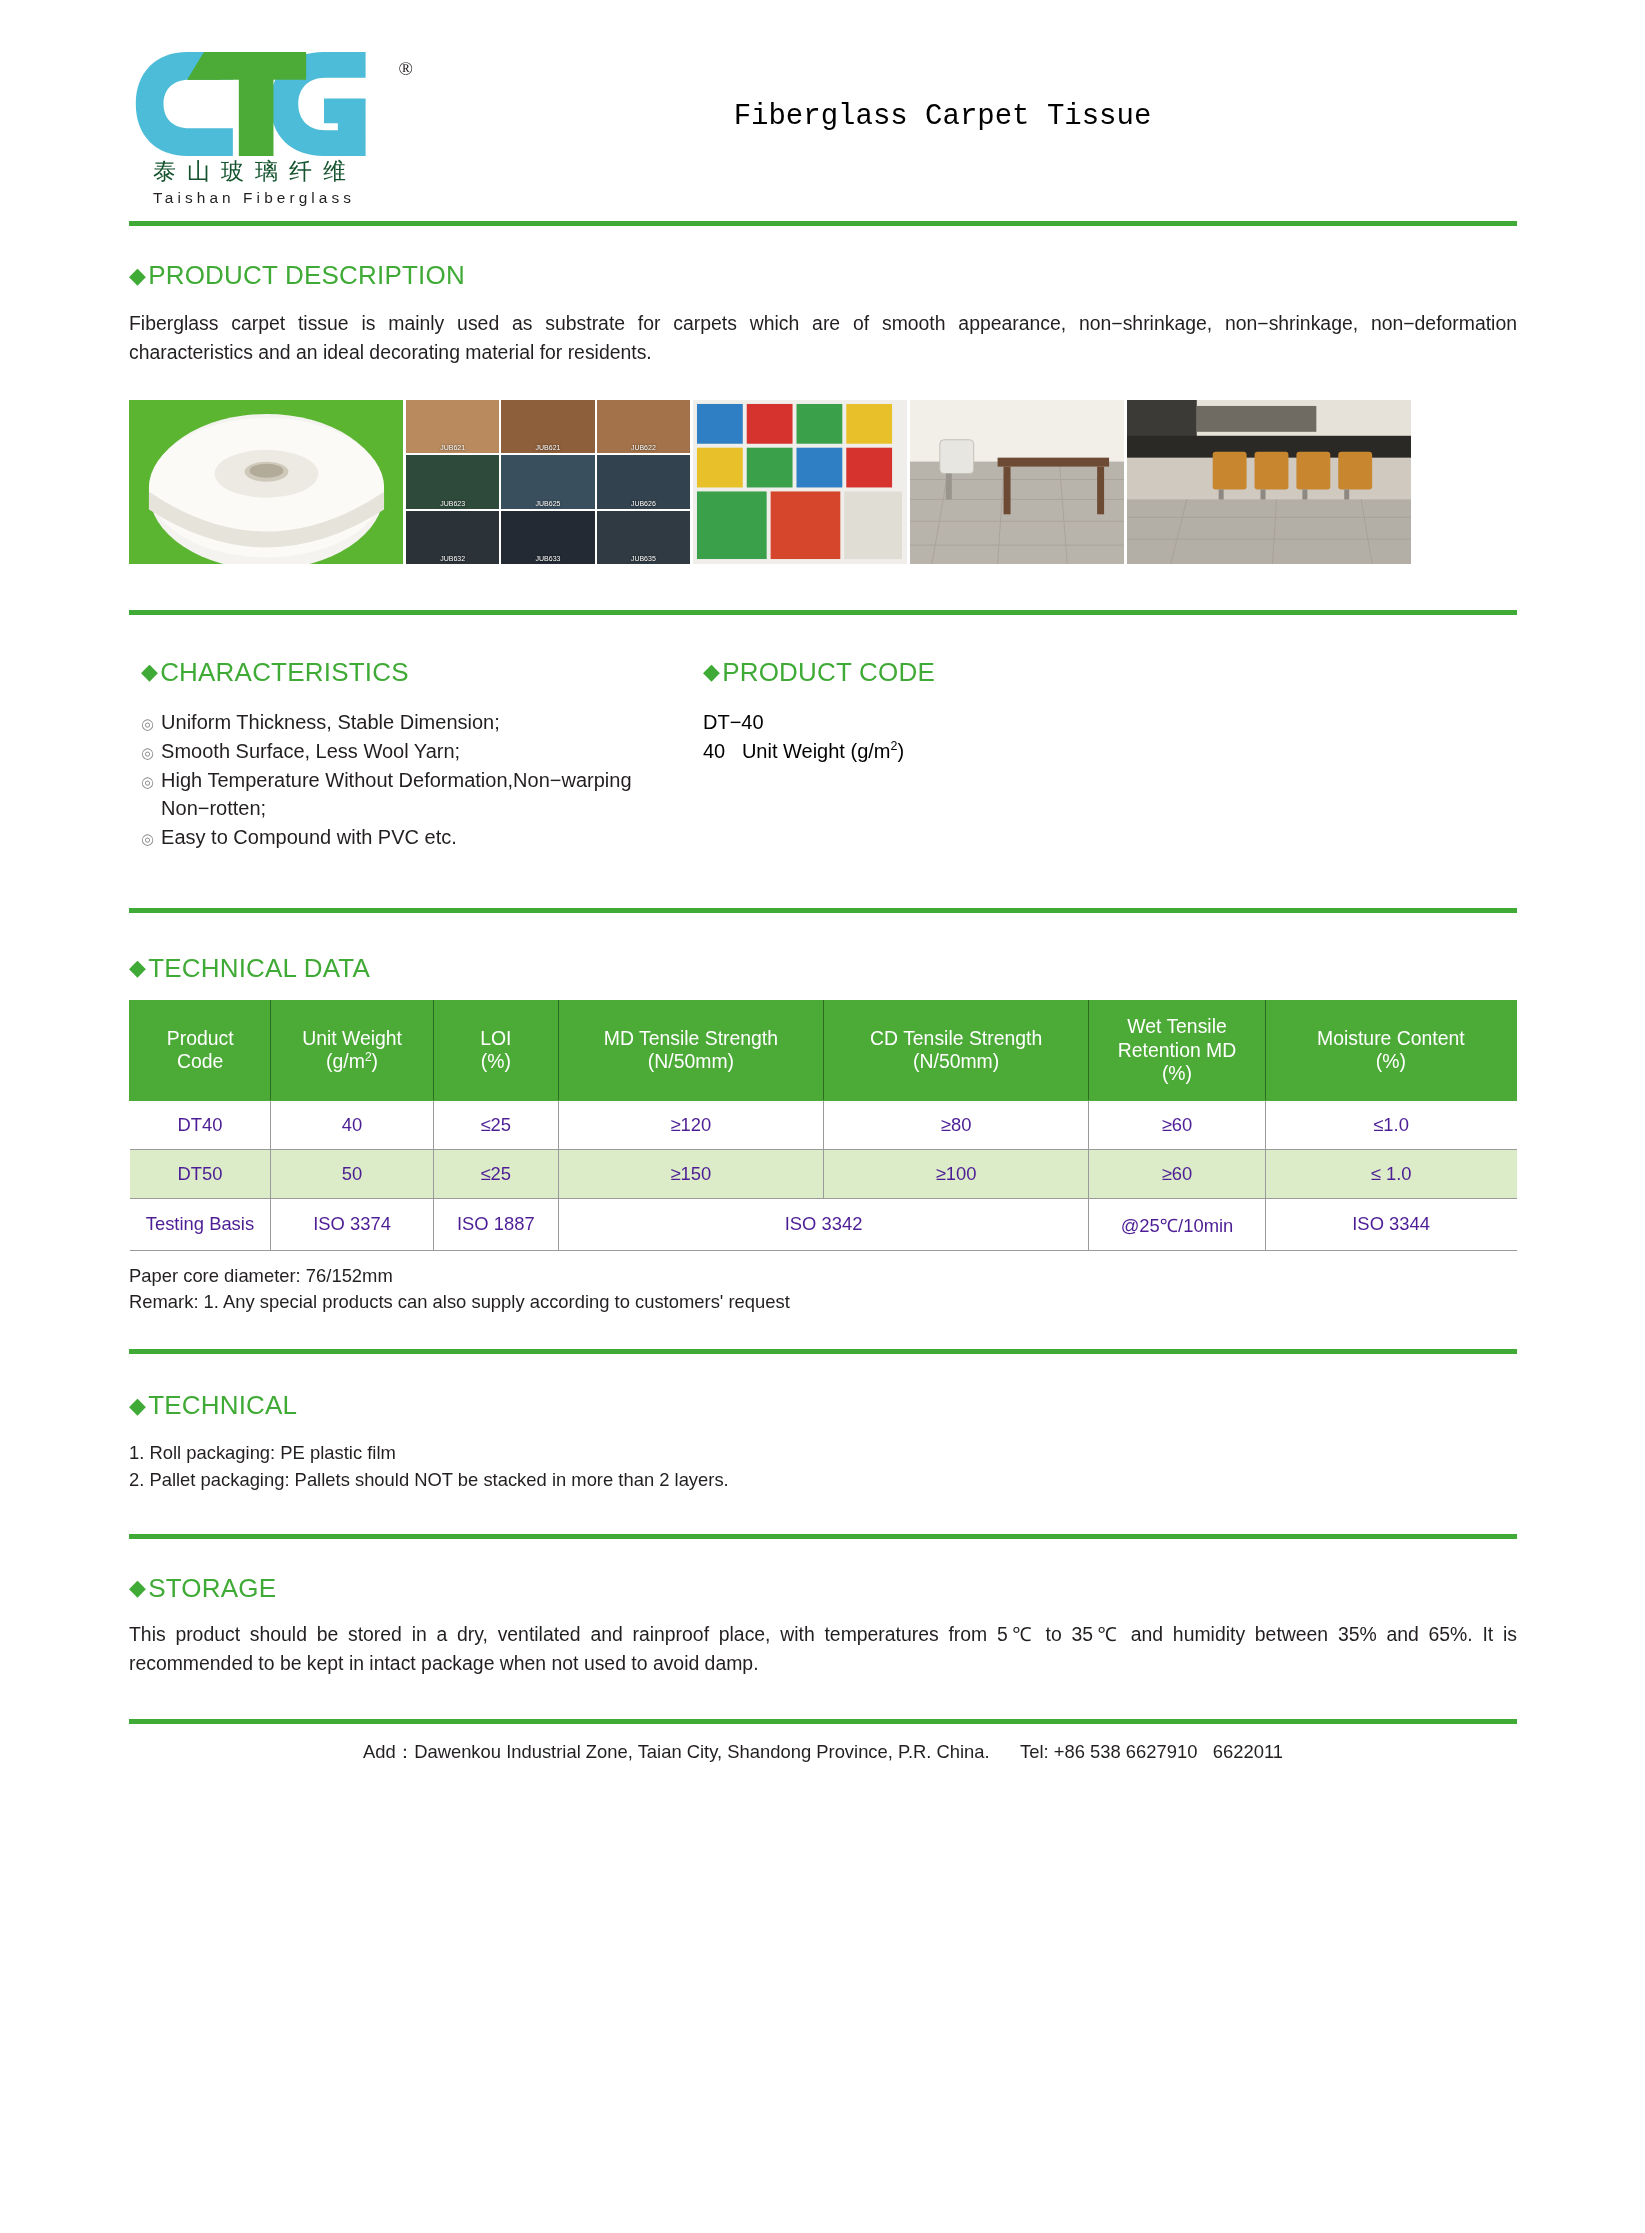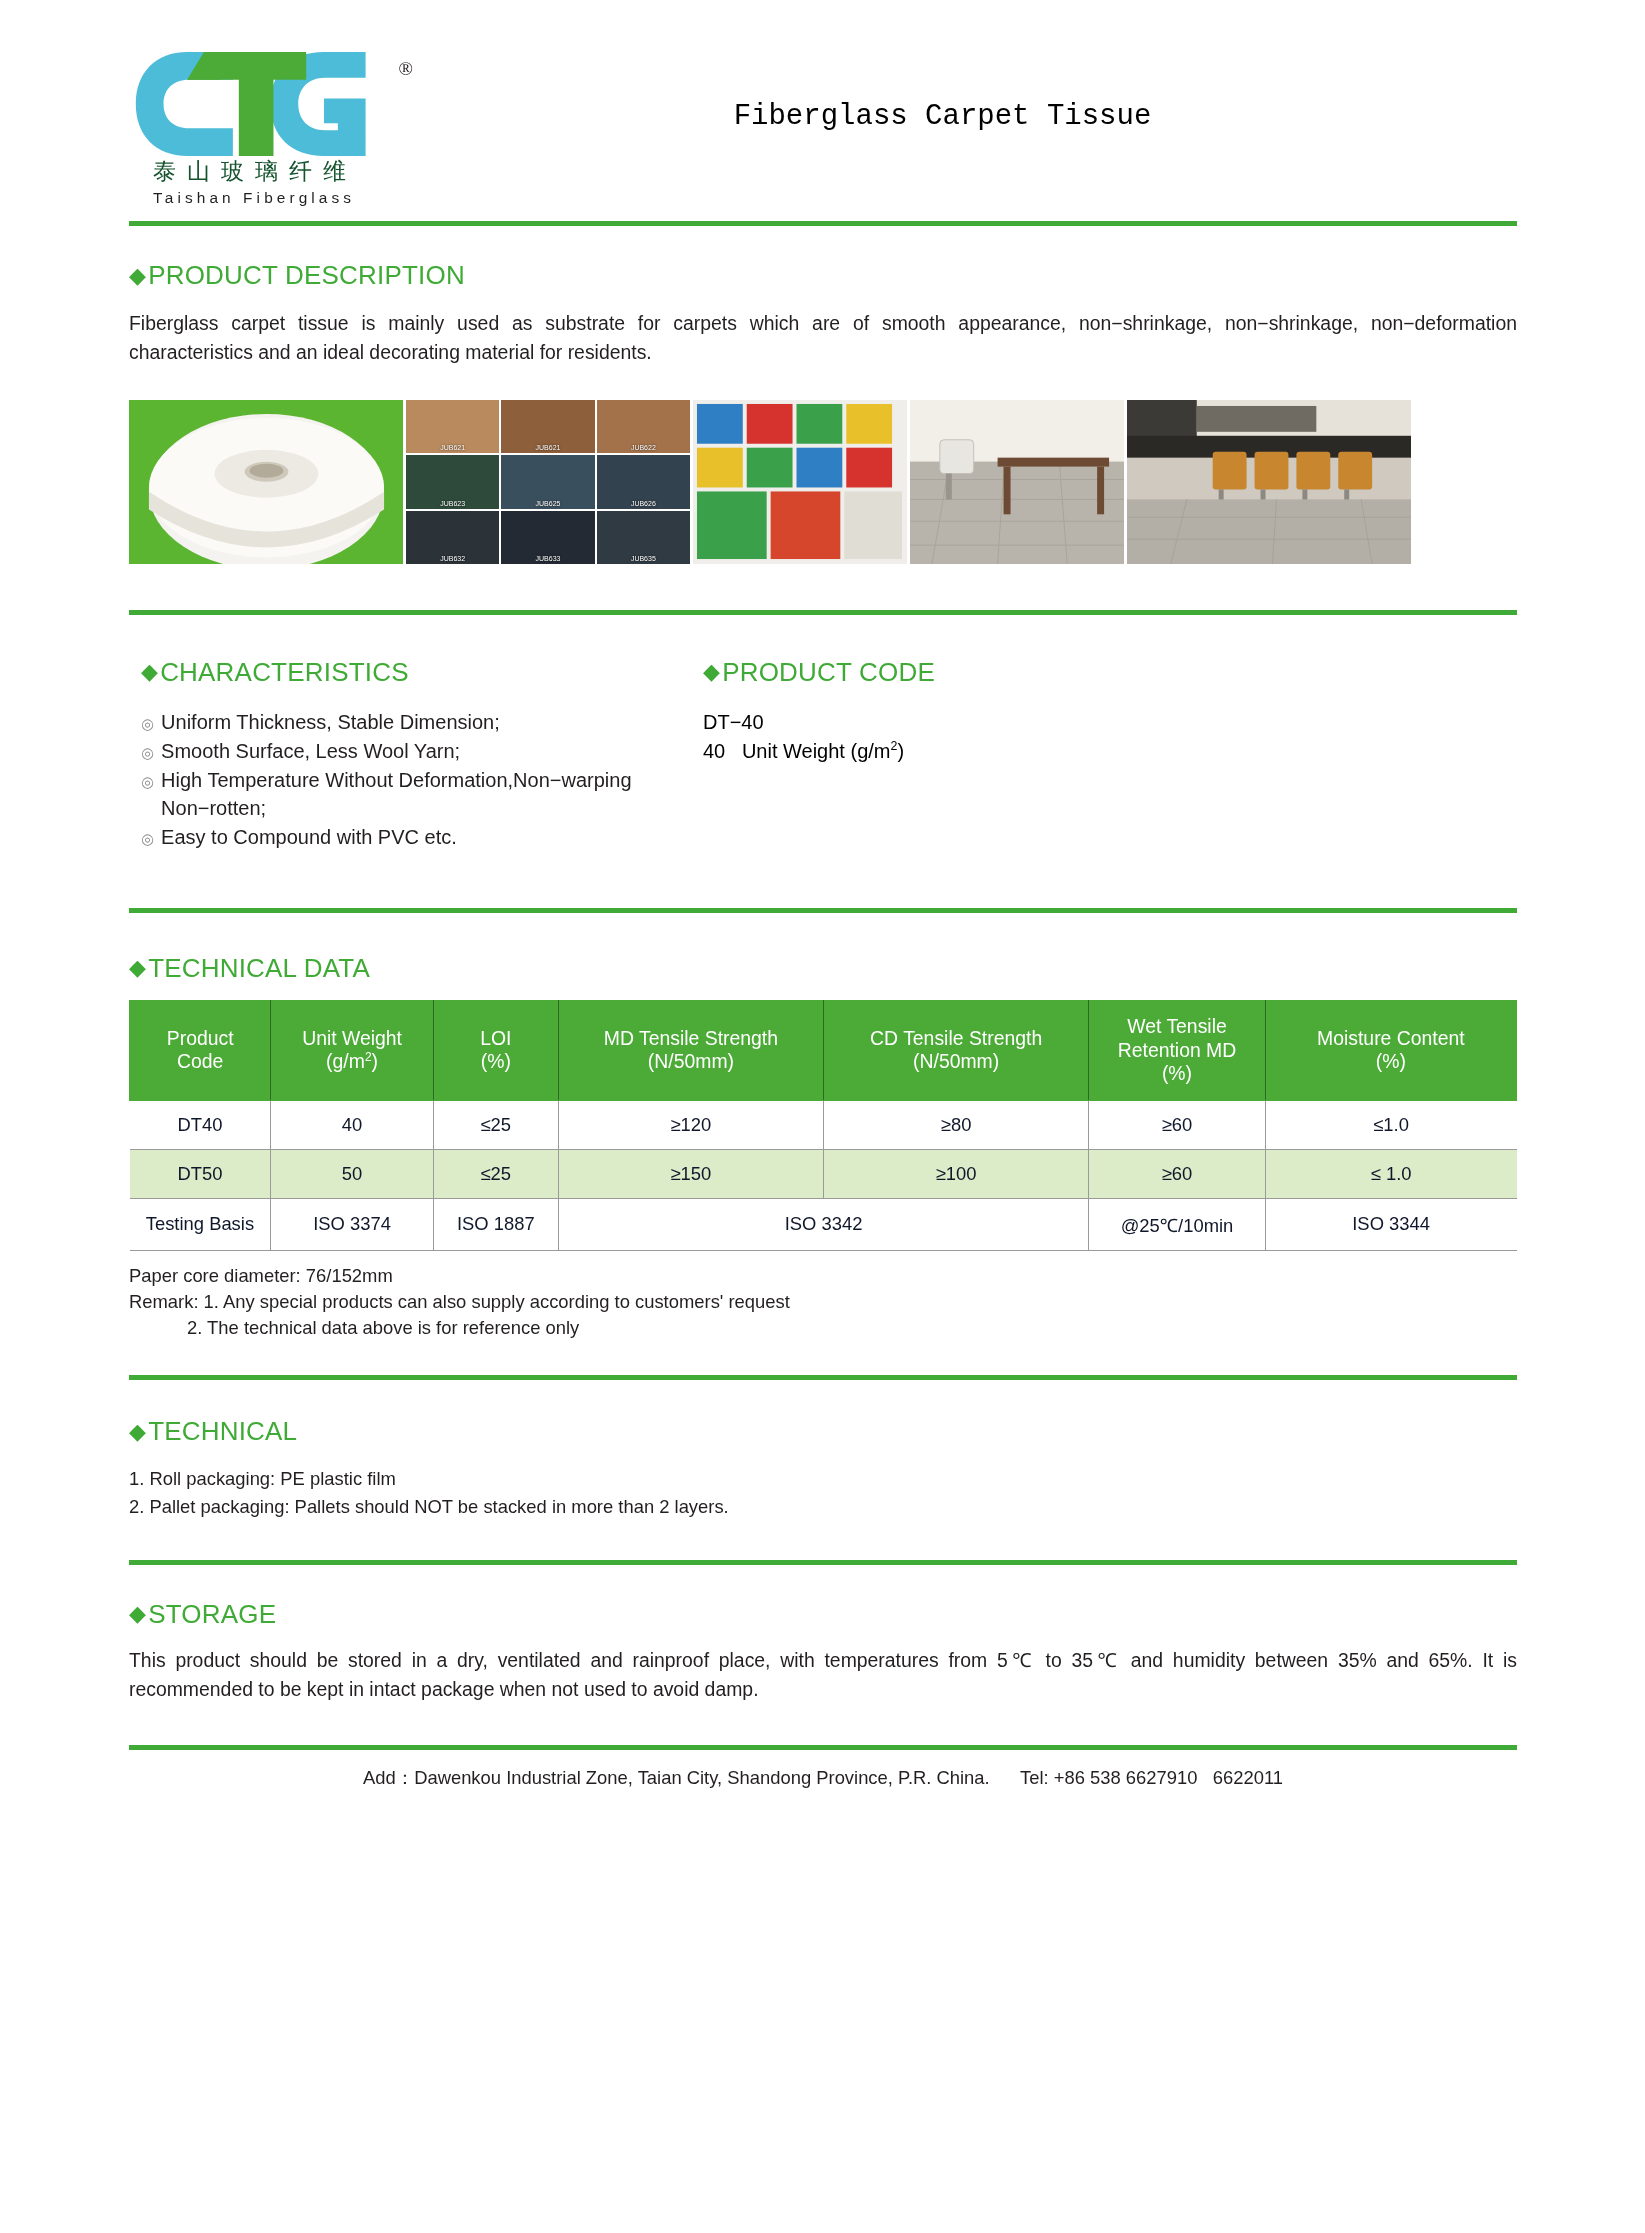--- a/index.html
+++ b/index.html
@@ -160,21 +160,21 @@
     border-right-color: #2e6b22;
     vertical-align: middle;
   }
   table.tech th:last-child { border-right-color: #4cab37; }
   table.tech td {
     font-size: 18.4px;
     text-align: center;
     padding: 13px 3px;
     border-left: 1px solid #9a9a9a;
     border-bottom: 1px solid #9a9a9a;
-    color: #0f172a;
+    color: #4c1d95;
   }
   table.tech tr td:first-child { border-left: none; }
   table.tech tr td:last-child { border-right: none; }
   tr.alt td { background: #dcebc8; }
 
   .note-block { margin-top: 12px; font-size: 18.4px; line-height: 1.42; color: #231f20; }
   .note-indent { padding-left: 58px; }
 
   
   .sec-pack { padding-top: 36px; }
@@ -466,21 +466,20 @@
           <td colspan="2">ISO 3342</td>
           <td>@25℃/10min</td>
           <td>ISO 3344</td>
         </tr>
       </tbody>
     </table>
 
     <div class="note-block">
       <div>Paper core diameter: 76/152mm</div>
       <div>Remark: 1. Any special products can also supply according to customers' request</div>
-      <div class="note-indent">2. The technical data above is for reference only</div>
     </div>
   </div>
 
   <div class="sp-34"></div>
   <div class="rule"></div>
 
   <div class="sec-pack">
     <div class="sec-head">
       <span class="dia">◆</span>
       <span>TECHNICAL</span>

